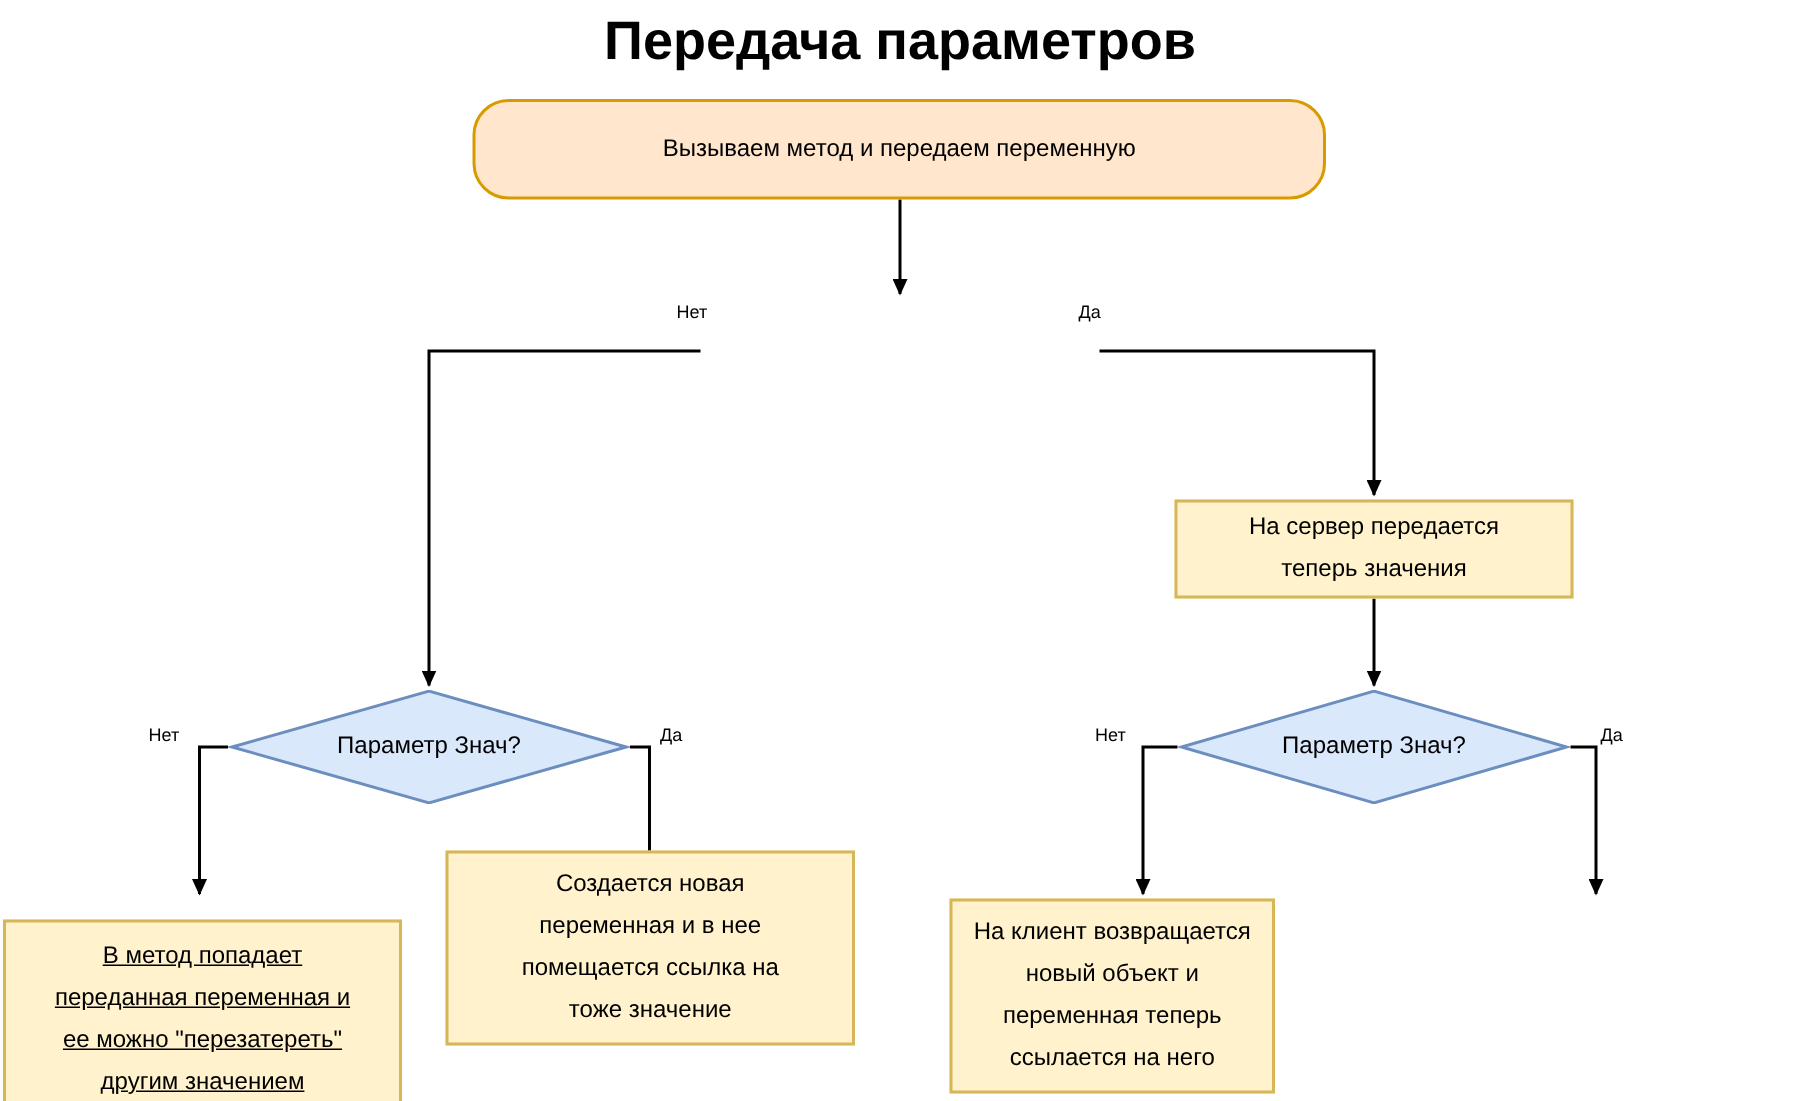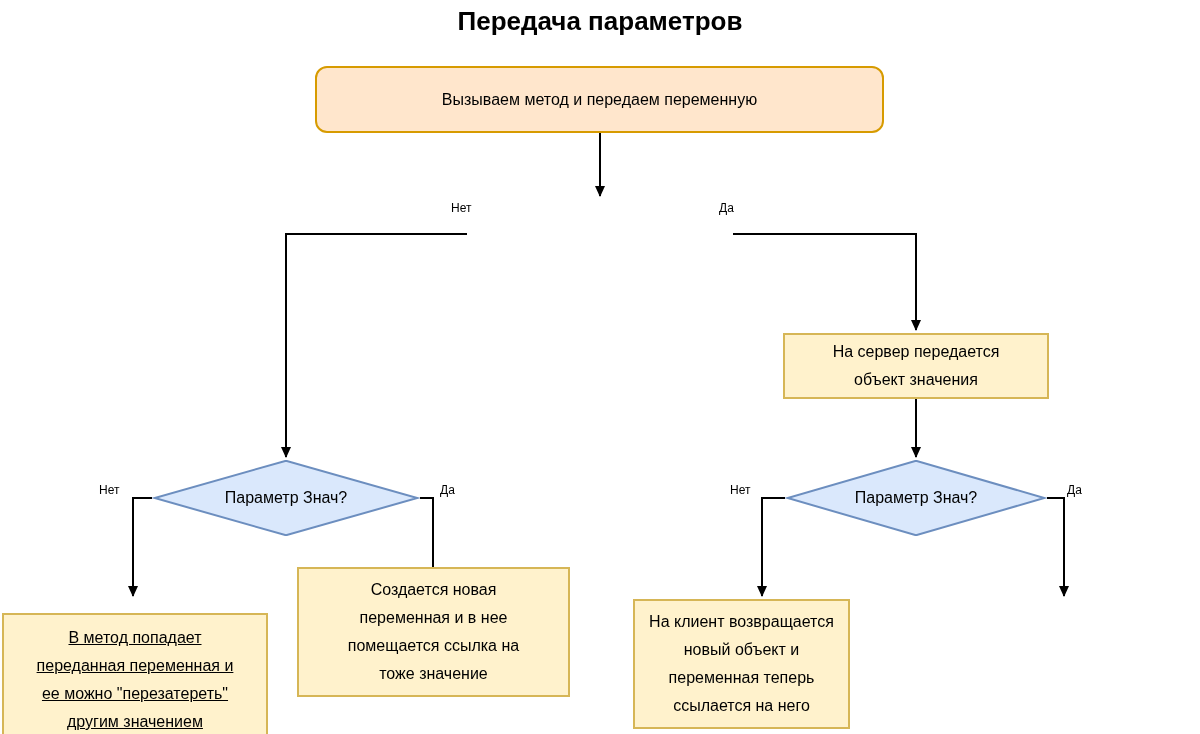--- a/index.html
+++ b/index.html
@@ -25,40 +25,40 @@
     fill: none;
     stroke: #000000;
     stroke-width: 2;
   }
   .diagram-title {
     position: absolute;
     left: 0;
     top: 6px;
     width: 1200px;
     text-align: center;
-    font-size: 26px;
+    font-size: 36px;
     font-weight: bold;
     color: #000000;
   }
   .node {
     position: absolute;
     display: flex;
     align-items: center;
     justify-content: center;
     text-align: center;
     font-size: 16px;
     line-height: 28px;
     color: #000000;
     white-space: pre-line;
     box-sizing: border-box;
   }
   .node.start {
     background: #FFE6CC;
     border: 2px solid #D79B00;
-    border-radius: 12px;
+    border-radius: 24px;
   }
   .node.process {
     background: #FFF2CC;
     border: 2px solid #D6B656;
   }
   .node.decision {
     background: transparent;
     border: none;
   }
   .decision-shape {
@@ -109,21 +109,21 @@
 
   <div class="diagram-title">Передача параметров</div>
 
   <div class="node start" style="left:315px; top:66px; width:569px; height:67px;">
     <span>Вызываем метод и передаем переменную</span>
   </div>
 
 
   <div class="node process" style="left:783px; top:333px; width:266px; height:66px;">
     <span>На сервер передается
-объект значения</span>
+теперь значения</span>
   </div>
 
   <div class="node decision" style="left:152px; top:460px; width:268px; height:76px;">
     <svg class="decision-shape" viewBox="0 0 100 100" preserveAspectRatio="none">
       <polygon points="50,1 99,50 50,99 1,50"></polygon>
     </svg>
     <span class="decision-label">Параметр Знач?</span>
   </div>
 
   <div class="node decision" style="left:785px; top:460px; width:262px; height:76px;">

